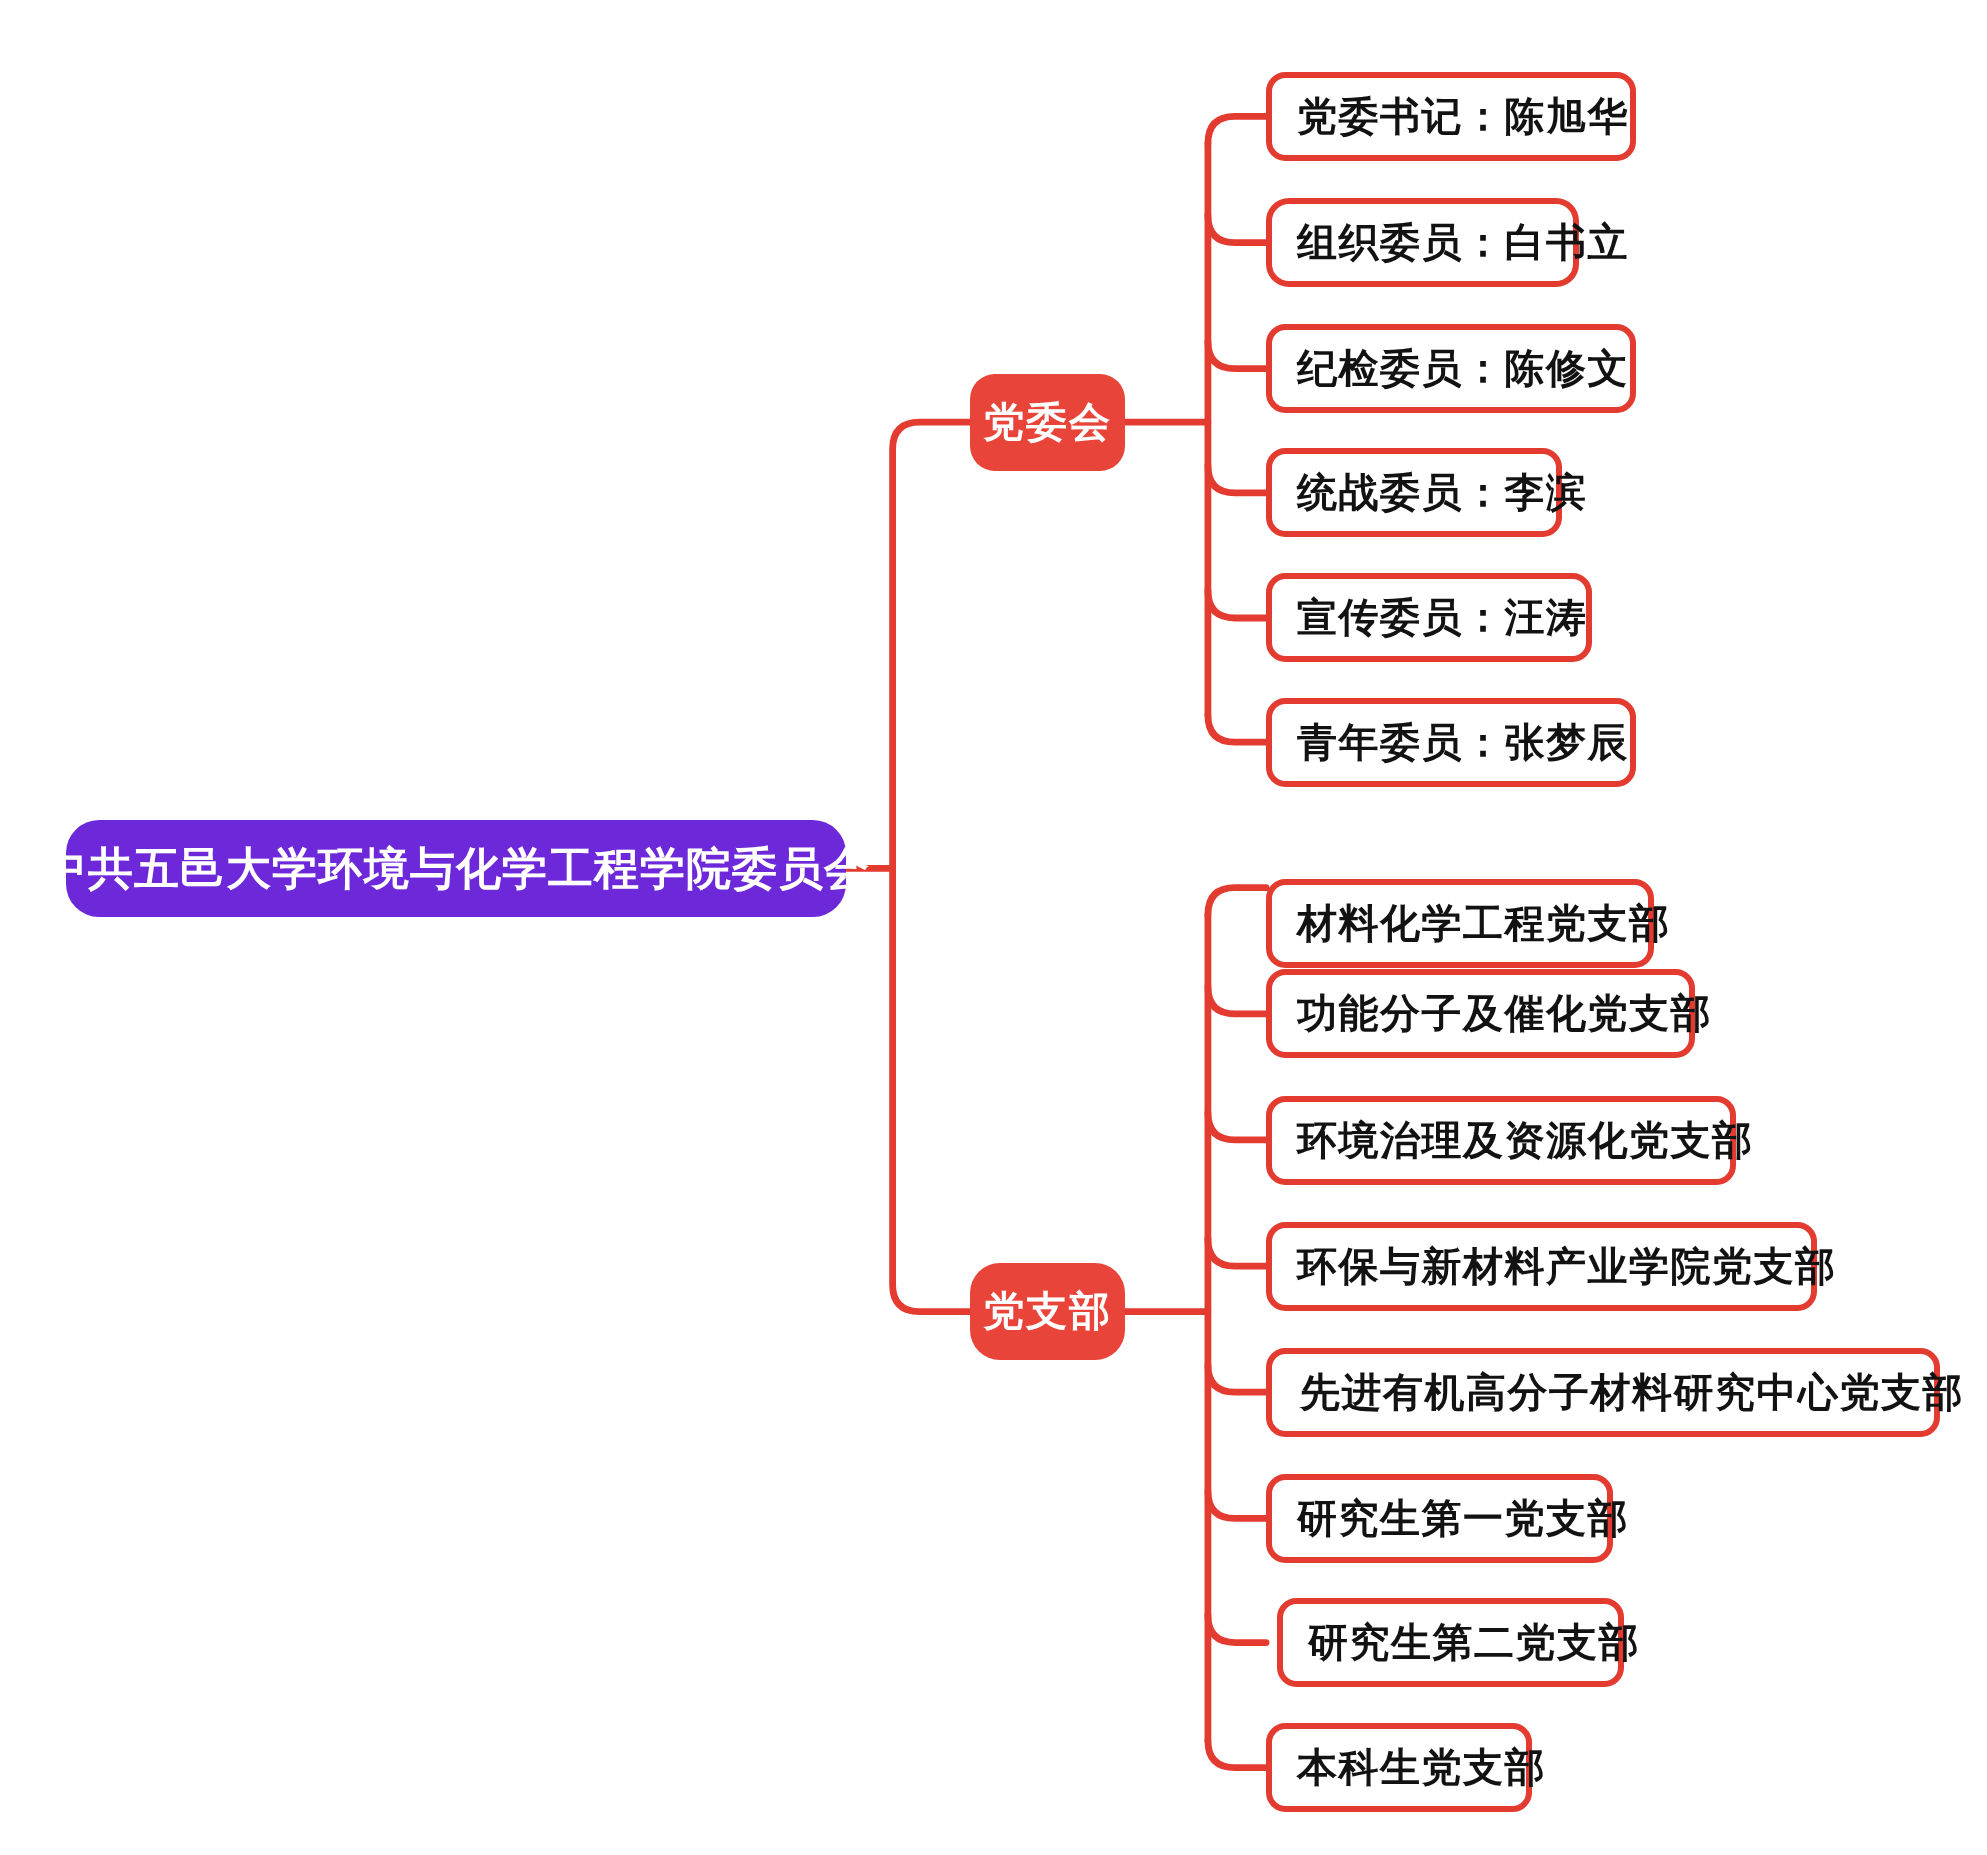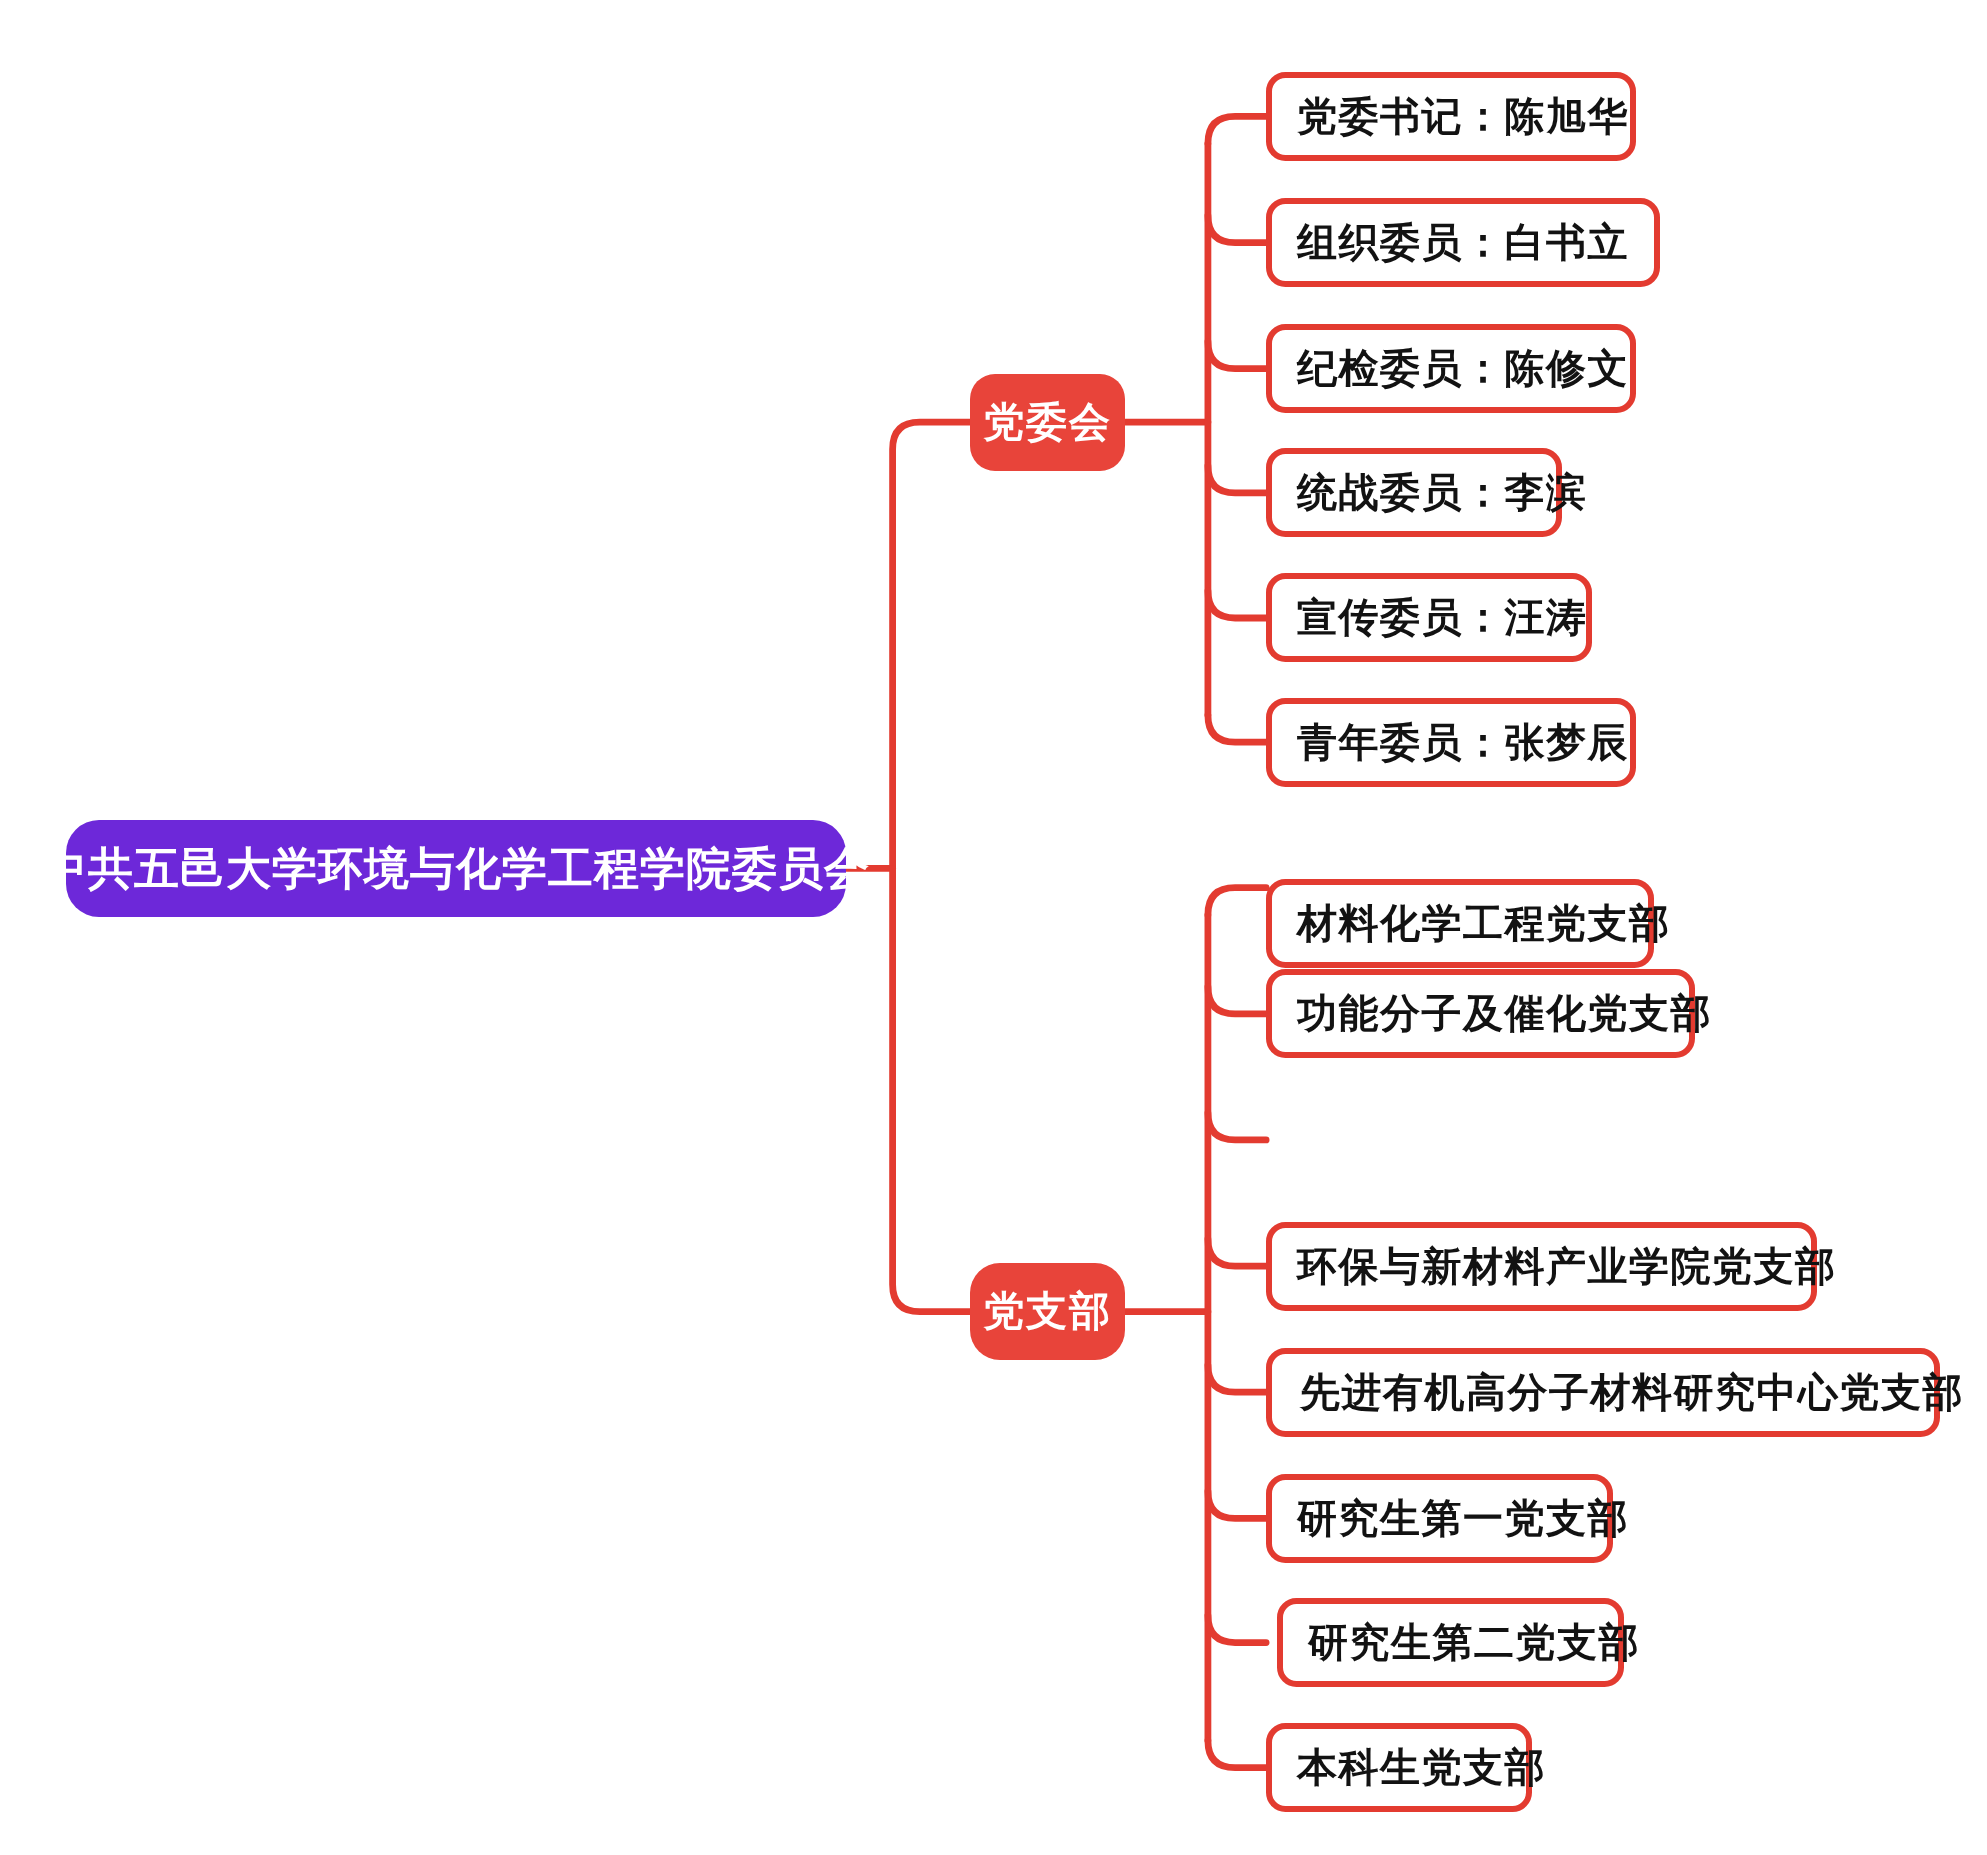--- a/index.html
+++ b/index.html
@@ -99,21 +99,21 @@
     <span>党委会</span>
   </div>
 
   <div class="node branch" style="left:970px; top:1263px; width:155px; height:97px;border-radius:30px;">
     <span>党支部</span>
   </div>
 
   <div class="node leaf" style="left:1266px; top:72px;  width:370px; height:89px;">
     <span>党委书记：陈旭华</span>
   </div>
-  <div class="node leaf" style="left:1266px; top:198px; width:394px; height:89px;">
+  <div class="node leaf" style="left:1266px; top:198px; width:313px; height:89px;border-radius:23px;">
     <span>组织委员：白书立</span>
   </div>
   <div class="node leaf" style="left:1266px; top:324px; width:370px; height:89px;">
     <span>纪检委员：陈修文</span>
   </div>
   <div class="node leaf" style="left:1266px; top:448px; width:296px; height:89px;">
     <span>统战委员：李滨</span>
   </div>
   <div class="node leaf" style="left:1266px; top:573px; width:326px; height:89px;">
     <span>宣传委员：汪涛</span>
@@ -121,20 +121,23 @@
   <div class="node leaf" style="left:1266px; top:698px; width:370px; height:89px;">
     <span>青年委员：张梦辰</span>
   </div>
 
   <div class="node leaf" style="left:1266px; top:843px;  width:388px; height:89px;margin-top:36px;">
     <span>材料化学工程党支部</span>
   </div>
   <div class="node leaf" style="left:1266px; top:969px;  width:429px; height:89px;">
     <span>功能分子及催化党支部</span>
   </div>
+  <div class="node leaf" style="left:1266px; top:1096px; width:470px; height:89px;">
+    <span>环境治理及资源化党支部</span>
+  </div>
   <div class="node leaf" style="left:1266px; top:1222px; width:551px; height:89px;">
     <span>环保与新材料产业学院党支部</span>
   </div>
   <div class="node leaf" style="left:1266px; top:1348px; width:674px; height:89px;padding-left:28px;">
     <span>先进有机高分子材料研究中心党支部</span>
   </div>
   <div class="node leaf" style="left:1266px; top:1474px; width:347px; height:89px;">
     <span>研究生第一党支部</span>
   </div>
   <div class="node leaf" style="left:1266px; top:1598px; width:347px; height:89px;margin-left:11px;">

